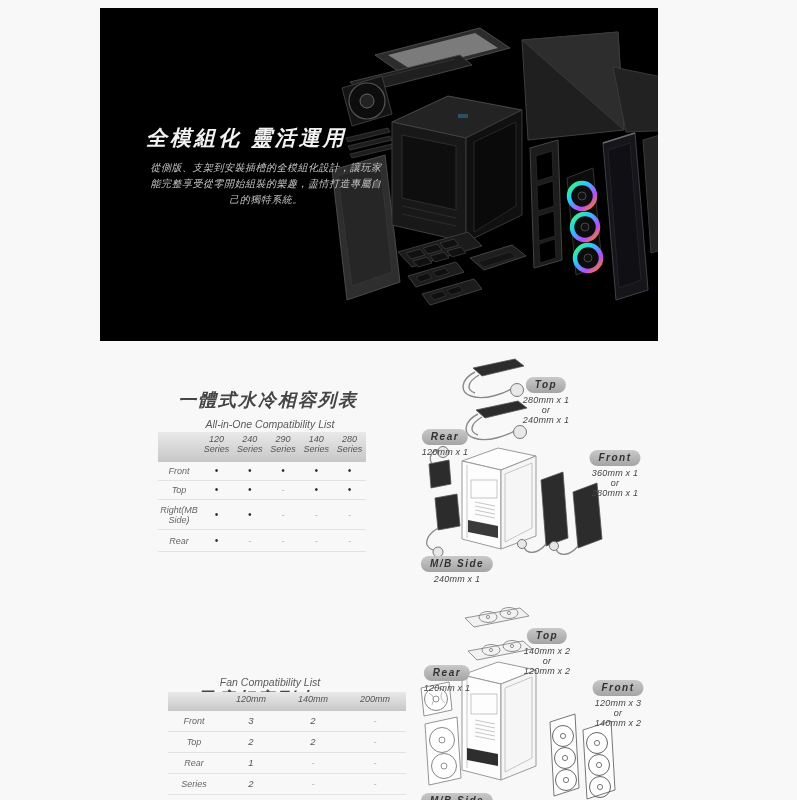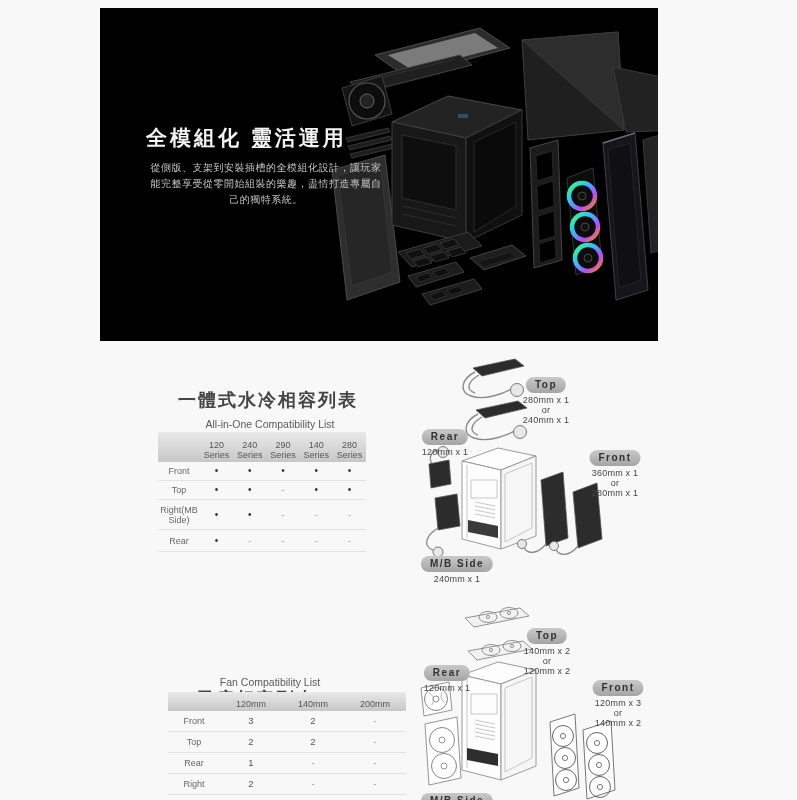--- a/index.html
+++ b/index.html
@@ -1,36 +1,36 @@
 <!DOCTYPE html>
 <html><head>
 <meta charset="utf-8">
 <style>
   * { margin:0; padding:0; box-sizing:border-box; }
   html,body { width:797px; height:800px; overflow:hidden; background:#f8f8f8;
     font-family:"Liberation Sans", sans-serif; }
-  .page { position:relative; width:658px; height:800px; background:#f8f8f8; overflow:hidden; }
+  .page { position:relative; width:658px; height:800px; background:#f8f8f8; overflow:hidden;font-style:italic; }
 
   
   .hero { position:absolute; left:100px; top:8px; width:614px; height:333px; background:#000; overflow:hidden; }
   .hero-art { position:absolute; left:230px; top:2px; width:385px; height:328px; }
   .hero-title { position:absolute; left:46px; top:116px; color:#f2f2f2; font-size:21px;
     letter-spacing:3px; font-weight:bold; z-index:2; }
   .hero-desc { position:absolute; left:46px; top:152px; width:240px; color:#c6c6c6;
     font-size:10px; line-height:16px; letter-spacing:0.5px; z-index:2;text-align:center; }
 
   
   .sec-title { position:absolute; transform:translateX(-50%); color:#454545; font-size:18px;
     letter-spacing:2px; font-weight:bold; white-space:nowrap; }
   .sec-sub { position:absolute; transform:translateX(-50%); color:#5a5a5a; font-size:10.5px;
     white-space:nowrap; }
 
   
   .ctable { position:absolute; }
-  .thead { display:flex; background:linear-gradient(#e9e9e9,#c7c7c7); align-items:flex-end; }
+  .thead { display:flex; background:linear-gradient(#e9e9e9,#c7c7c7); align-items:flex-start; }
   .trow { display:flex; align-items:center; border-bottom:1px solid #e2e2e2; }
   .tlabel { font-size:9px; color:#666; text-align:center; line-height:10px; }
   .tcol { flex:1; text-align:center; font-size:9px; color:#555; line-height:10px; }
   .thead .tcol { padding:2px 1px; }
   .aio { left:158px; top:432px; width:208px; }
   .aio .thead { height:30px; }
   .aio .tlabel { width:42px; }
   .aio .trow { height:19px; }
   .aio .trow:nth-child(4) { height:30px; }
   .aio .trow:nth-child(5) { height:22px; }
@@ -285,21 +285,21 @@
         <div class="tcol num">2</div>
         <div class="tcol dash">-</div>
       </div>
       <div class="trow">
         <div class="tlabel">Rear</div>
         <div class="tcol num">1</div>
         <div class="tcol dash">-</div>
         <div class="tcol dash">-</div>
       </div>
       <div class="trow">
-        <div class="tlabel">Right</div>
+        <div class="tlabel">Series</div>
         <div class="tcol num">2</div>
         <div class="tcol dash">-</div>
         <div class="tcol dash">-</div>
       </div>
     </div>
 
   <svg class="diagram" style="left:405px; top:600px;" width="290" height="200" viewBox="0 0 290 200">
 
     <g stroke="#888" stroke-width="0.9" fill="#f2f2f2">
       <polygon points="60,18 115,8 124,16 69,27"></polygon>

